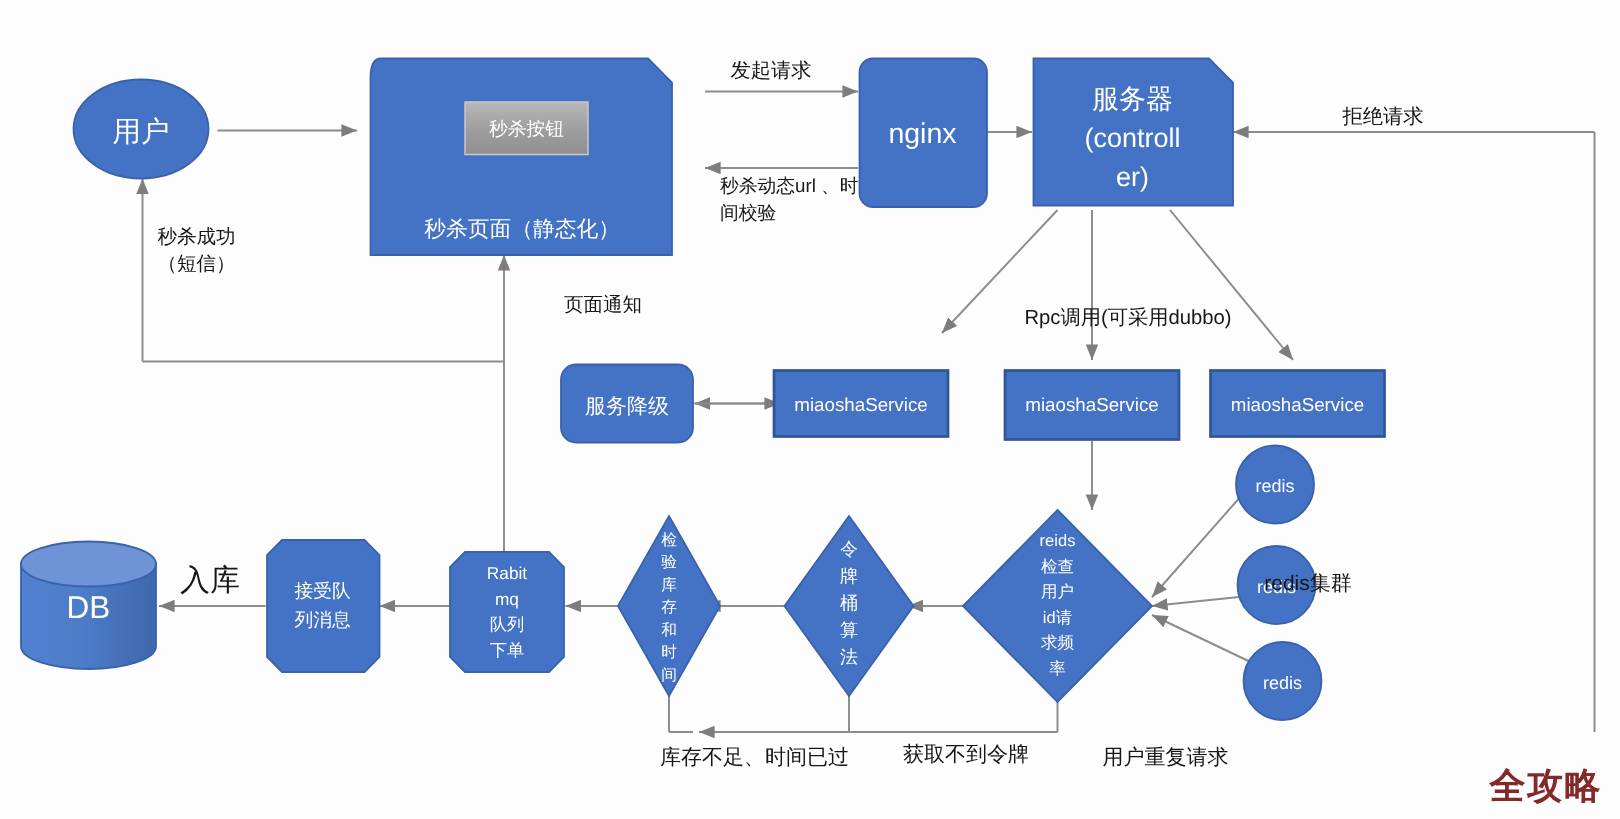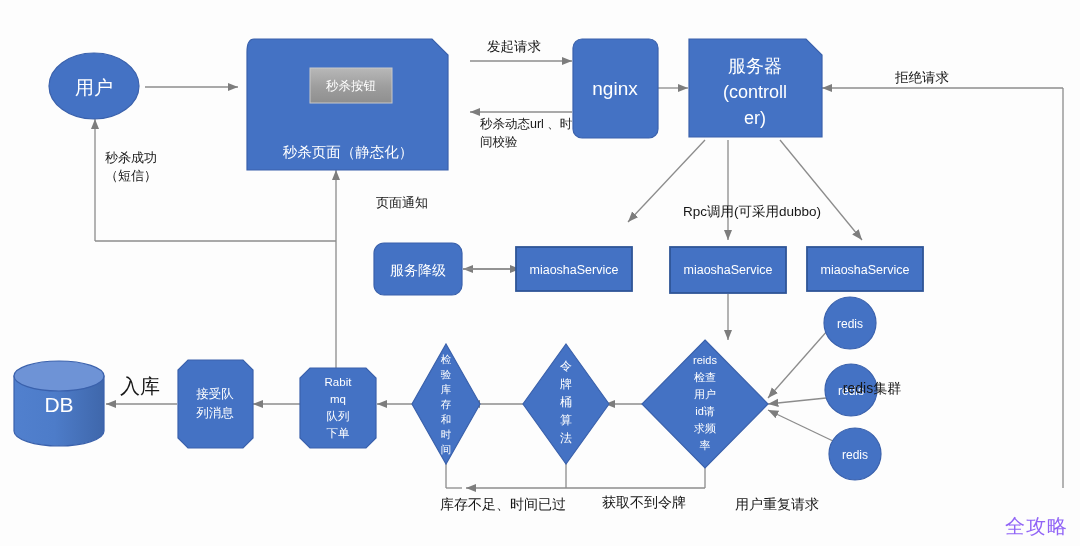--- a/index.html
+++ b/index.html
@@ -5,21 +5,21 @@
   html,body{margin:0;padding:0;background:#ffffff;}
   body{
     width:1080px;height:546px;overflow:hidden;
     font-family:"Liberation Sans","DejaVu Sans",sans-serif;
     background:#fdfdfd;
   }
   #stage{position:relative;width:1080px;height:546px;background:#fdfdfd;}
   #stage svg{position:absolute;left:0;top:0;width:1080px;height:546px;}
   .wm{
     position:absolute;right:12px;bottom:6px;
-    font-size:20px;font-weight:normal;color:#8b5cf6;
+    font-size:24px;font-weight:bold;color:#7f1d1d;
     letter-spacing:1px;font-family:"DejaVu Sans",sans-serif;
     opacity:.95;
   }
   text{font-family:"Liberation Sans","DejaVu Sans",sans-serif;}
   .shape-txt{fill:#ffffff;}
   .edge-txt{fill:#161616;}
 </style>
 </head>
 <body>
 

